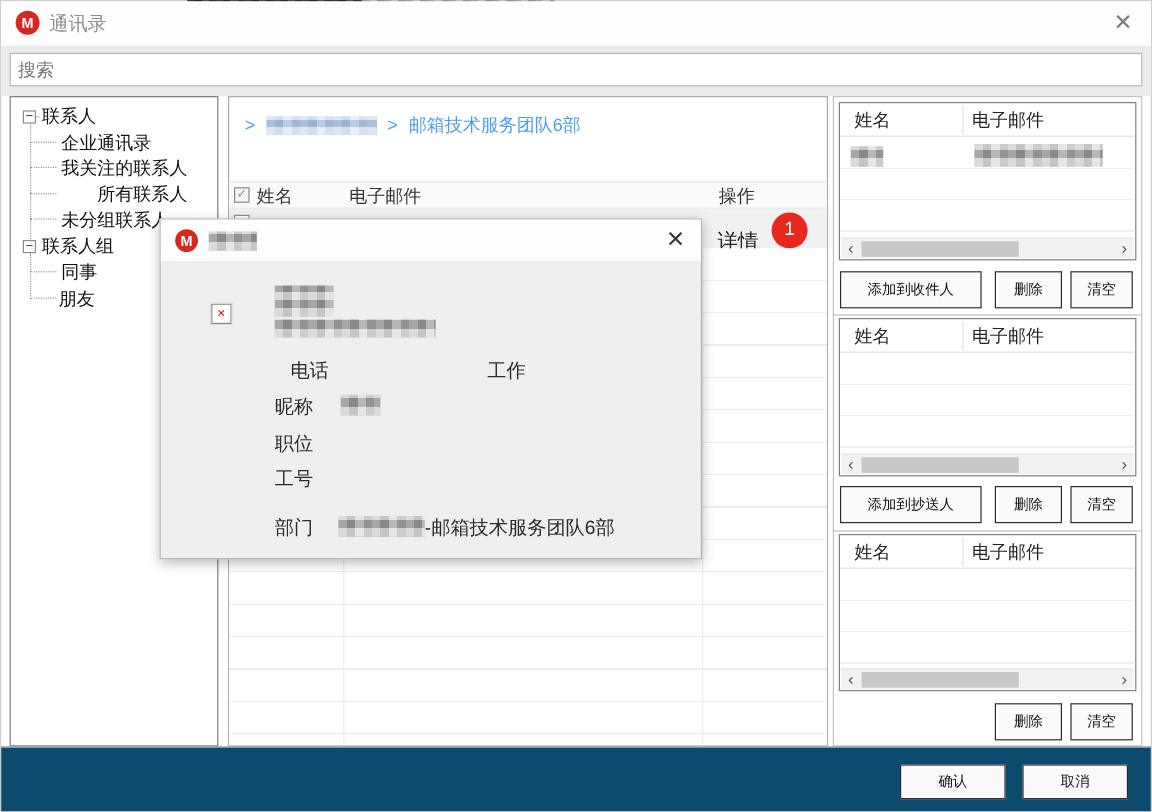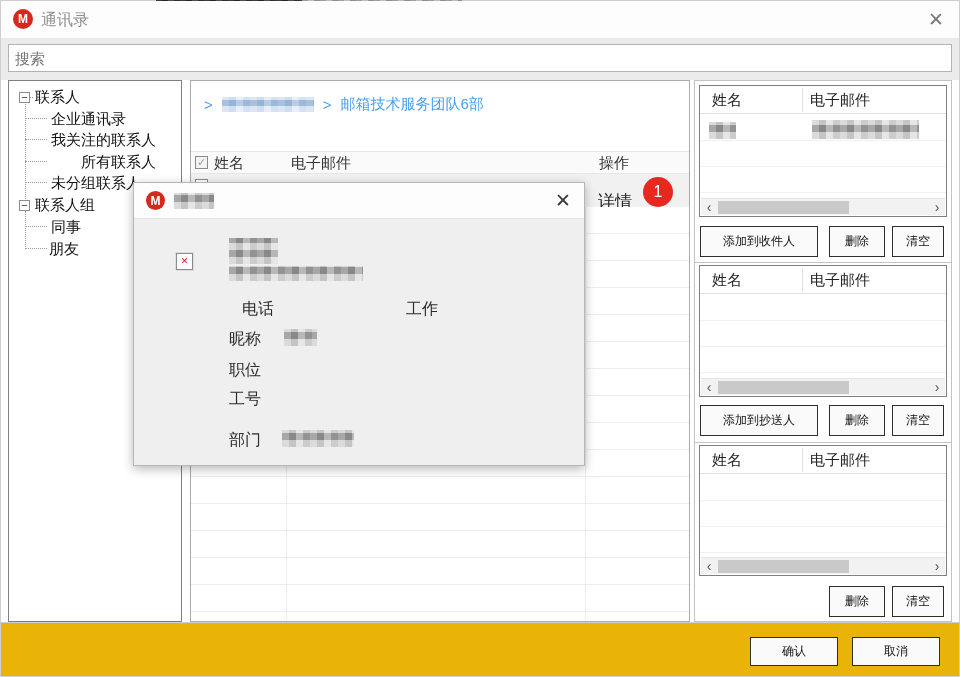--- a/index.html
+++ b/index.html
@@ -93,21 +93,21 @@
   .hscroll { position:absolute; left:1px; right:1px; bottom:1px; height:17px; background:#f2f2f2; border-top:1px solid #e5e5e5; }
   .hs-arrow { position:absolute; top:0; width:16px; height:16px; color:#555; font-size:14px; line-height:16px; text-align:center; }
   .hs-thumb { position:absolute; left:17px; top:2px; width:131px; height:13px; background:#c9c9c9; }
   .btn {
     position:absolute; border:1px solid #2e2e2e; background:#fafafa;
     display:flex; align-items:center; justify-content:center;
     font-size:12px; color:#111; cursor:default; font-family:inherit;
   }
 
   
-  .footer { left:1px; top:622px; right:1px; bottom:1px; background:#eab308; border-top:1px solid #cfcfcf; }
+  .footer { left:1px; top:622px; right:1px; bottom:1px; background:#0c4a6e; border-top:1px solid #cfcfcf; }
 
   
   .modal {
     left:133px; top:182px; width:452px; height:284px; z-index:10;
     background:#efefef; border:1px solid #b7b7b7;
     box-shadow:0 3px 10px rgba(0,0,0,.28);
   }
   .modal-titlebar { position:absolute; left:0; top:0; right:0; height:36px; background:#fdfdfd; border-bottom:1px solid #e4e4e4; }
   .modal-close { position:absolute; right:13px; top:8px; font-size:19px; color:#3a3a3a; line-height:1; }
   .broken-img {
@@ -282,13 +282,14 @@
   <span class="fld" style="left:272px; top:116px;">工作</span>
 
   <span class="fld" style="left:95px; top:146px;">昵称</span>
   <span class="abs pix" style="left:150px; top:146px; width:33px; height:17px;"></span>
 
   <span class="fld" style="left:95px; top:177px;">职位</span>
   <span class="fld" style="left:95px; top:206px;">工号</span>
 
   <span class="fld" style="left:95px; top:247px;">部门</span>
   <span class="abs pix" style="left:148px; top:247px; width:72px; height:17px;"></span>
+  <span class="fld" style="left:220px; top:247px;">-邮箱技术服务团队6部</span>
 </div>
 
 </body></html>

